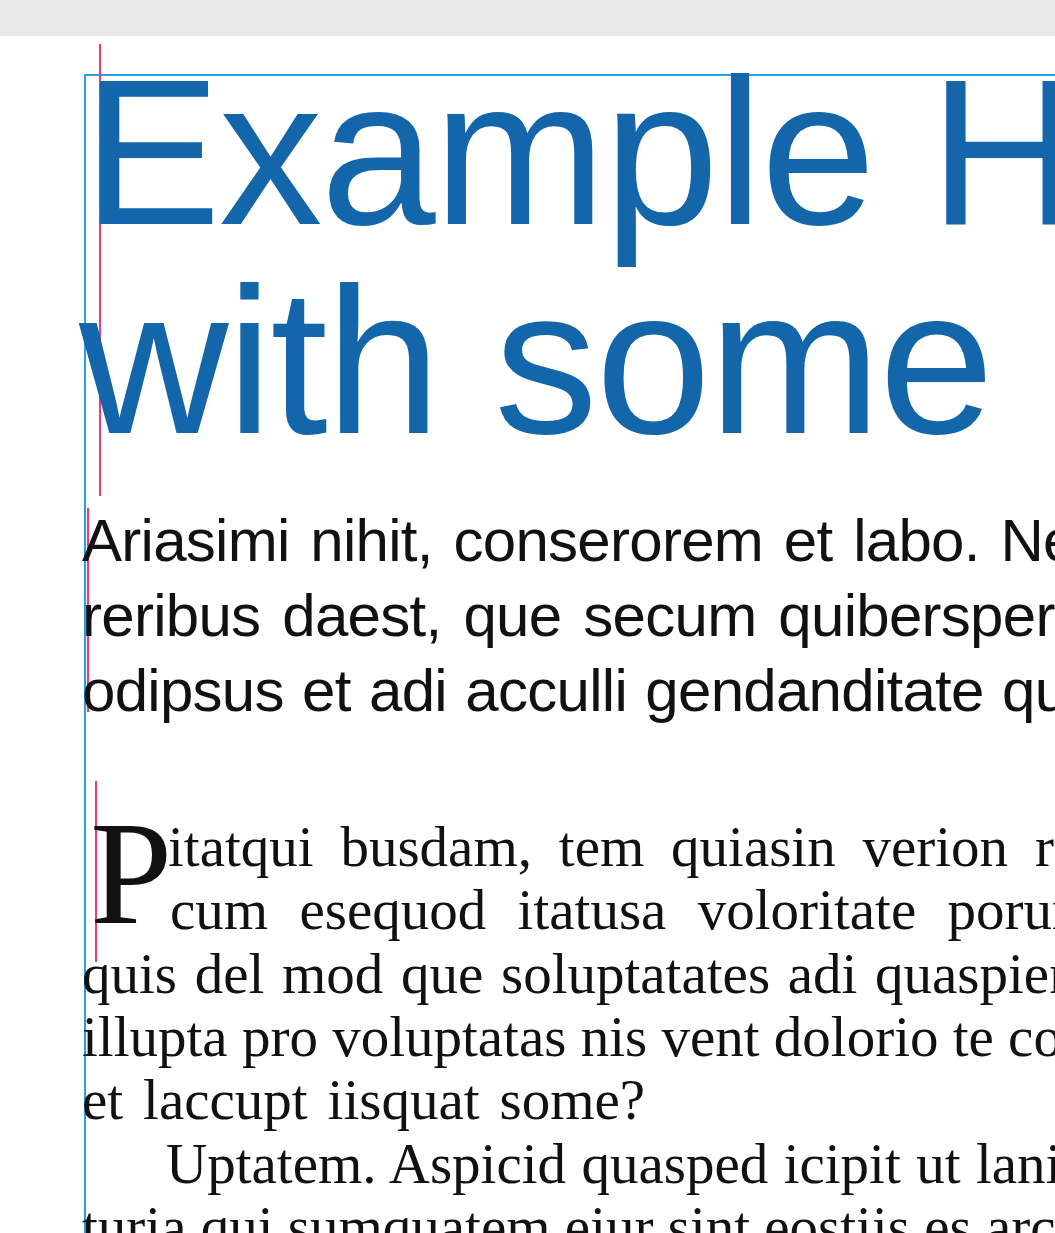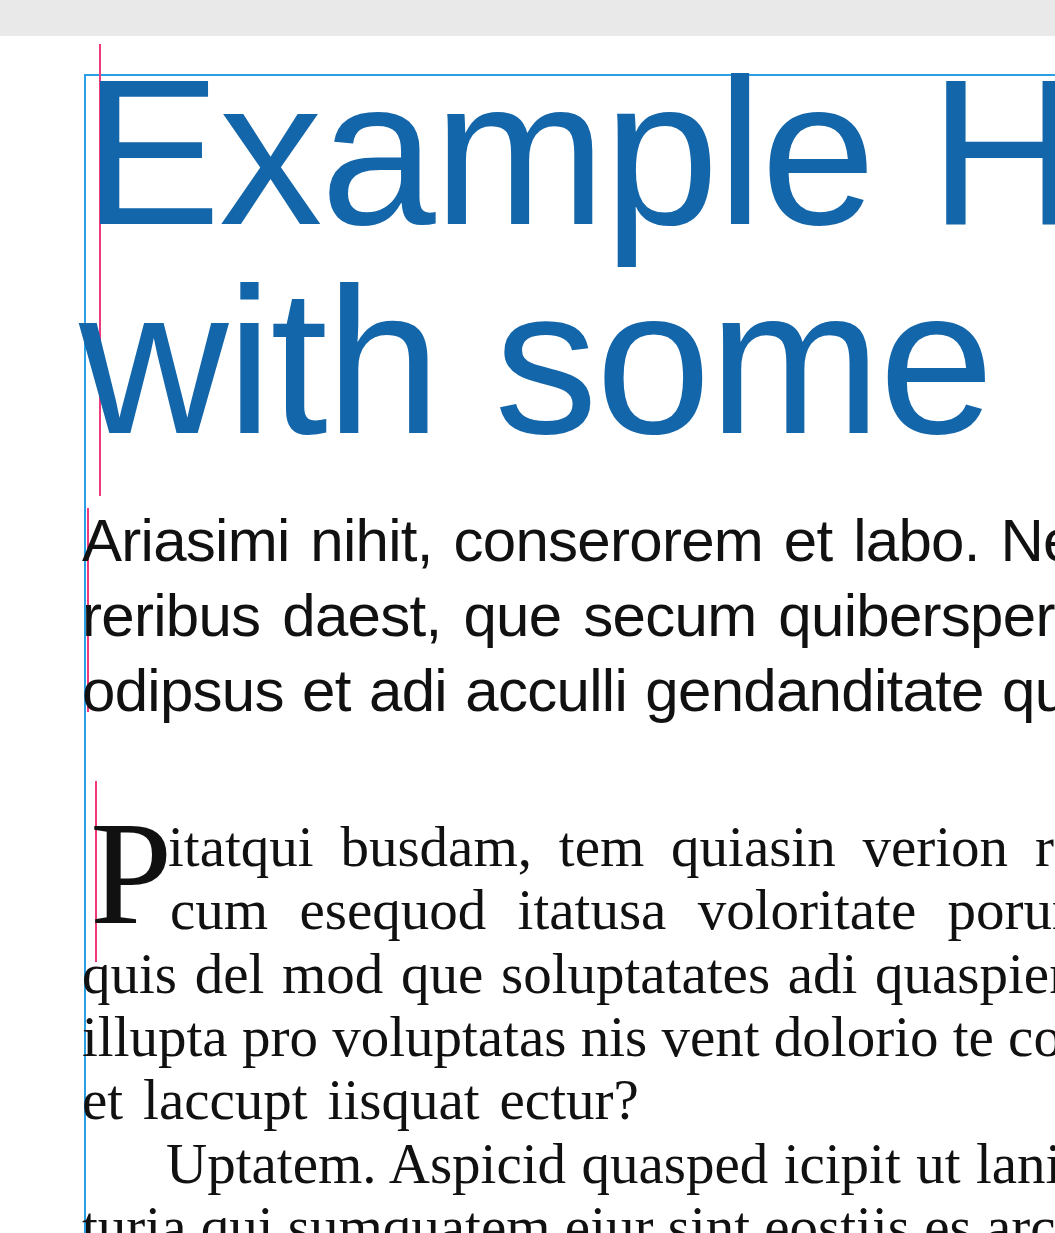--- a/index.html
+++ b/index.html
@@ -84,17 +84,17 @@
 
   <div id="intro-1" class="intro-line">Ariasimi nihit, conserorem et labo. Neque</div>
   <div id="intro-2" class="intro-line">reribus daest, que secum quibersperi te p</div>
   <div id="intro-3" class="intro-line">odipsus et adi acculli gendanditate quis si</div>
 
   <div id="dropcap">P</div>
   <div id="body-1" class="body-line">itatqui busdam, tem quiasin verion rem. O</div>
   <div id="body-2" class="body-line">cum esequod itatusa voloritate porum ill</div>
   <div id="body-3" class="body-line">quis del mod que soluptatates adi quaspienda</div>
   <div id="body-4" class="body-line">illupta pro voluptatas nis vent dolorio te conse</div>
-  <div id="body-5" class="body-line">et laccupt iisquat ectur?</div>
+  <div id="body-5" class="body-line">et laccupt iisquat some?</div>
   <div id="body-6" class="body-line">Uptatem. Aspicid quasped icipit ut lanimole</div>
   <div id="body-7" class="body-line">turia qui sumquatem eiur sint eostiis es archica</div>
 
 </div>
 
 </body></html>

